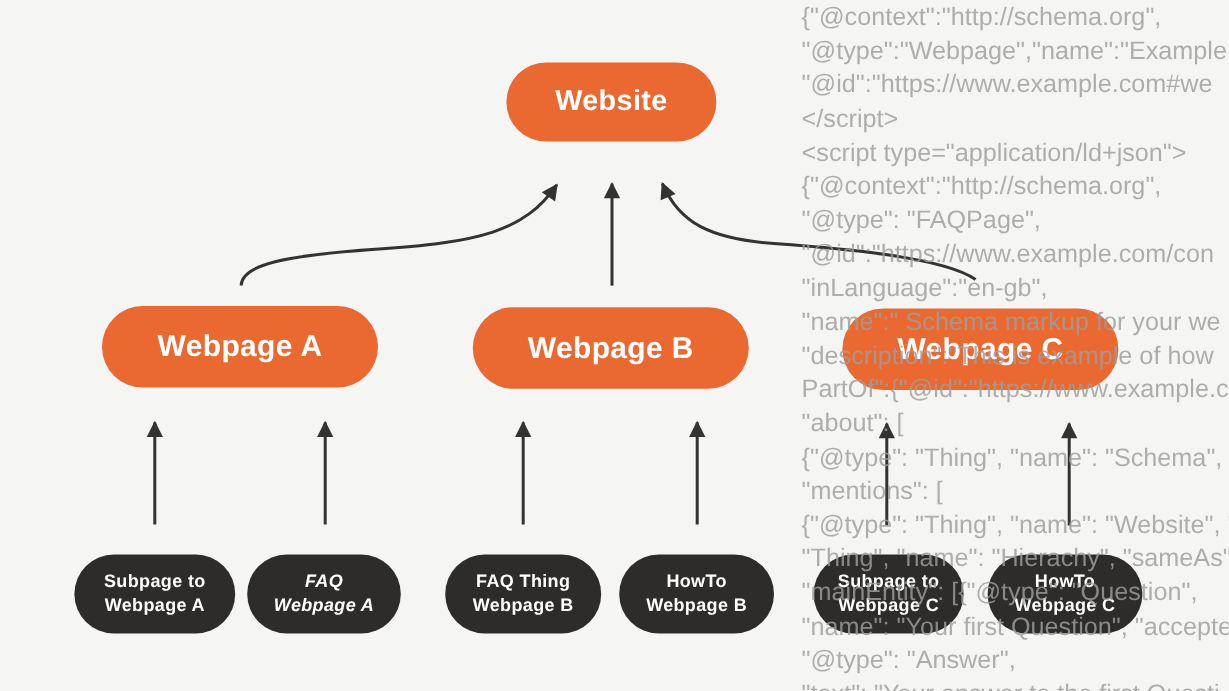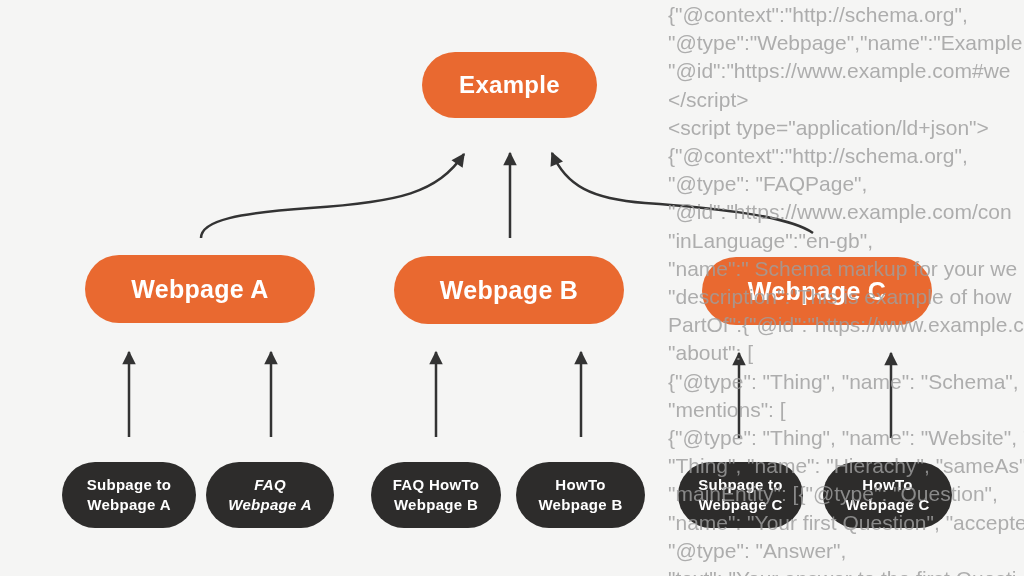--- a/index.html
+++ b/index.html
@@ -61,21 +61,21 @@
       <path d="M129,437 L129,352" marker-end="url(#ah)"></path>
       <path d="M271,437 L271,352" marker-end="url(#ah)"></path>
       <path d="M436,437 L436,352" marker-end="url(#ah)"></path>
       <path d="M581,437 L581,352" marker-end="url(#ah)"></path>
       <path d="M739,438 L739,353" marker-end="url(#ah)"></path>
       <path d="M891,438 L891,353" marker-end="url(#ah)"></path>
     </g>
   </svg>
 
   <div class="node orange node-website">
-    <span>Example</span>
+    <span>Website</span>
   </div>
 
   <div class="node orange node-webpage node-webpage-a">
     <span>Webpage A</span>
   </div>
   <div class="node orange node-webpage node-webpage-b">
     <span>Webpage B</span>
   </div>
   <div class="node orange node-webpage node-webpage-c">
     <span>Webpage C</span>
@@ -83,21 +83,21 @@
 
   <div class="node dark node-sub node-subpage-a">
     <span>Subpage to</span>
     <span>Webpage A</span>
   </div>
   <div class="node dark node-sub node-faq-a">
     <span>FAQ</span>
     <span>Webpage A</span>
   </div>
   <div class="node dark node-sub node-faq-b">
-    <span>FAQ HowTo</span>
+    <span>FAQ Thing</span>
     <span>Webpage B</span>
   </div>
   <div class="node dark node-sub node-howto-b">
     <span>HowTo</span>
     <span>Webpage B</span>
   </div>
   <div class="node dark node-sub node-subpage-c">
     <span>Subpage to</span>
     <span>Webpage C</span>
   </div>

